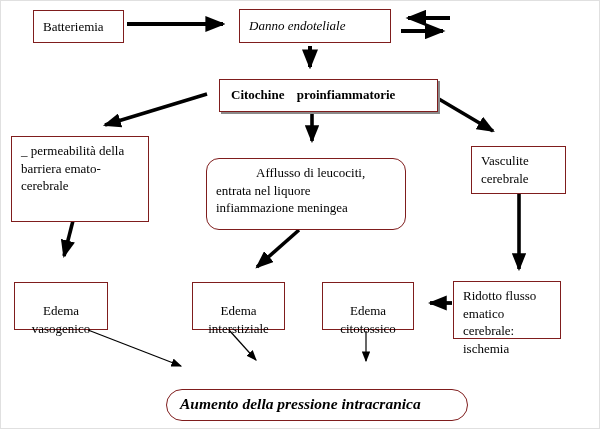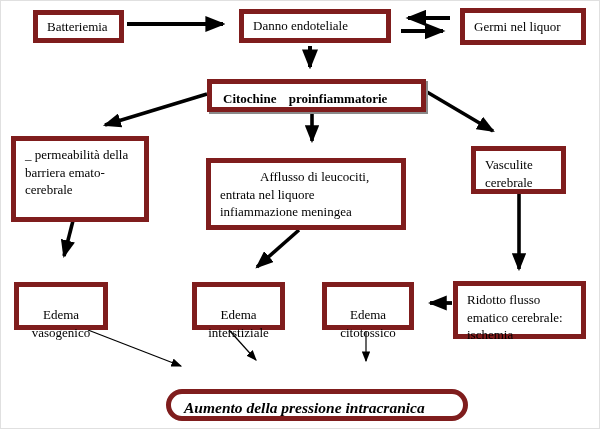--- a/index.html
+++ b/index.html
@@ -16,38 +16,39 @@
   }
   #arrows {
     position: absolute;
     left: 0; top: 0;
     width: 600px; height: 429px;
     z-index: 1;
     pointer-events: none;
   }
   .node {
     position: absolute;
-    border: 5px solid #7f1d1d;
+    border: 1px solid #7f1d1d;
     background: #fff;
     box-sizing: border-box;
     white-space: pre-line;
     font-size: 13px;
     line-height: 1.35;
     z-index: 2;
   }
   .node.pad { padding: 5px 6px 3px 9px; }
   .node.vcenter { display: flex; align-items: center; padding-left: 9px; }
   .node.center { text-align: center; padding-top: 19px; }
   #node-citochine {
     font-weight: bold;
     word-spacing: 9px;
     box-shadow: 2px 2px 0 #8a8a8a;
     padding: 6px 15px 3px 11px;
+    margin-left: 12px;
   }
-  #node-afflusso { text-indent: 40px; }
+  #node-afflusso { text-indent: 40px; border-radius: 13px; }
   #node-aumento {
     font-weight: bold;
     font-style: italic;
     font-size: 15.5px;
     padding: 4px 6px 3px 13px;
     white-space: normal;
     border-radius: 16px;
   }
 </style>
 </head>
@@ -77,23 +78,22 @@
     <line x1="518" y1="193" x2="518" y2="268" stroke="#000" stroke-width="3.6" marker-end="url(#head-big)"></line>
     <line x1="451" y1="302" x2="429" y2="302" stroke="#000" stroke-width="3.8" marker-end="url(#head-big)"></line>
 
     <line x1="87" y1="329" x2="180" y2="365" stroke="#000" stroke-width="1.2" marker-end="url(#head-small)"></line>
     <line x1="228" y1="329" x2="255" y2="359" stroke="#000" stroke-width="1.2" marker-end="url(#head-small)"></line>
     <line x1="365" y1="330" x2="365" y2="360" stroke="#000" stroke-width="1.2" marker-end="url(#head-small)"></line>
   </svg>
 
   <div class="node vcenter" id="node-batteriemia" style="left:32px; top:9px; width:91px; height:33px;">Batteriemia</div>
 
-  <div class="node vcenter" id="node-danno" style="left:238px; top:8px; width:152px; height:34px;">Danno endoteliale</div>
+  <div class="node vcenter" id="node-danno" style="left:238px; top:8px; width:152px; height:34px;font-style:italic;">Danno endoteliale</div>
 
-  <div class="node vcenter" id="node-germi" style="left:459px; top:7px; width:126px; height:37px;">Germi nel liquor</div>
 
   <div class="node" id="node-citochine" style="left:206px; top:78px; width:219px; height:33px;">Citochine proinfiammatorie</div>
 
   <div class="node pad" id="node-permeabilita" style="left:10px; top:135px; width:138px; height:86px;">_ permeabilità della
 barriera emato-
 cerebrale</div>
 
   <div class="node pad" id="node-afflusso" style="left:205px; top:157px; width:200px; height:72px;">Afflusso di leucociti,
 entrata nel liquore
 infiammazione meningea</div>
@@ -103,19 +103,19 @@
 
   <div class="node center" id="node-vasogenico" style="left:13px; top:281px; width:94px; height:48px;">Edema
 vasogenico</div>
 
   <div class="node center" id="node-interstiziale" style="left:191px; top:281px; width:93px; height:48px;">Edema
 interstiziale</div>
 
   <div class="node center" id="node-citotossico" style="left:321px; top:281px; width:92px; height:48px;">Edema
 citotossico</div>
 
-  <div class="node pad" id="node-ridotto" style="left:452px; top:280px; width:133px; height:58px;">Ridotto flusso
+  <div class="node pad" id="node-ridotto" style="left:452px; top:280px; width:108px; height:58px;">Ridotto flusso
 ematico cerebrale:
 ischemia</div>
 
   <div class="node" id="node-aumento" style="left:165px; top:388px; width:302px; height:32px;">Aumento della pressione intracranica</div>
 
 </div>
 
 </body></html>

